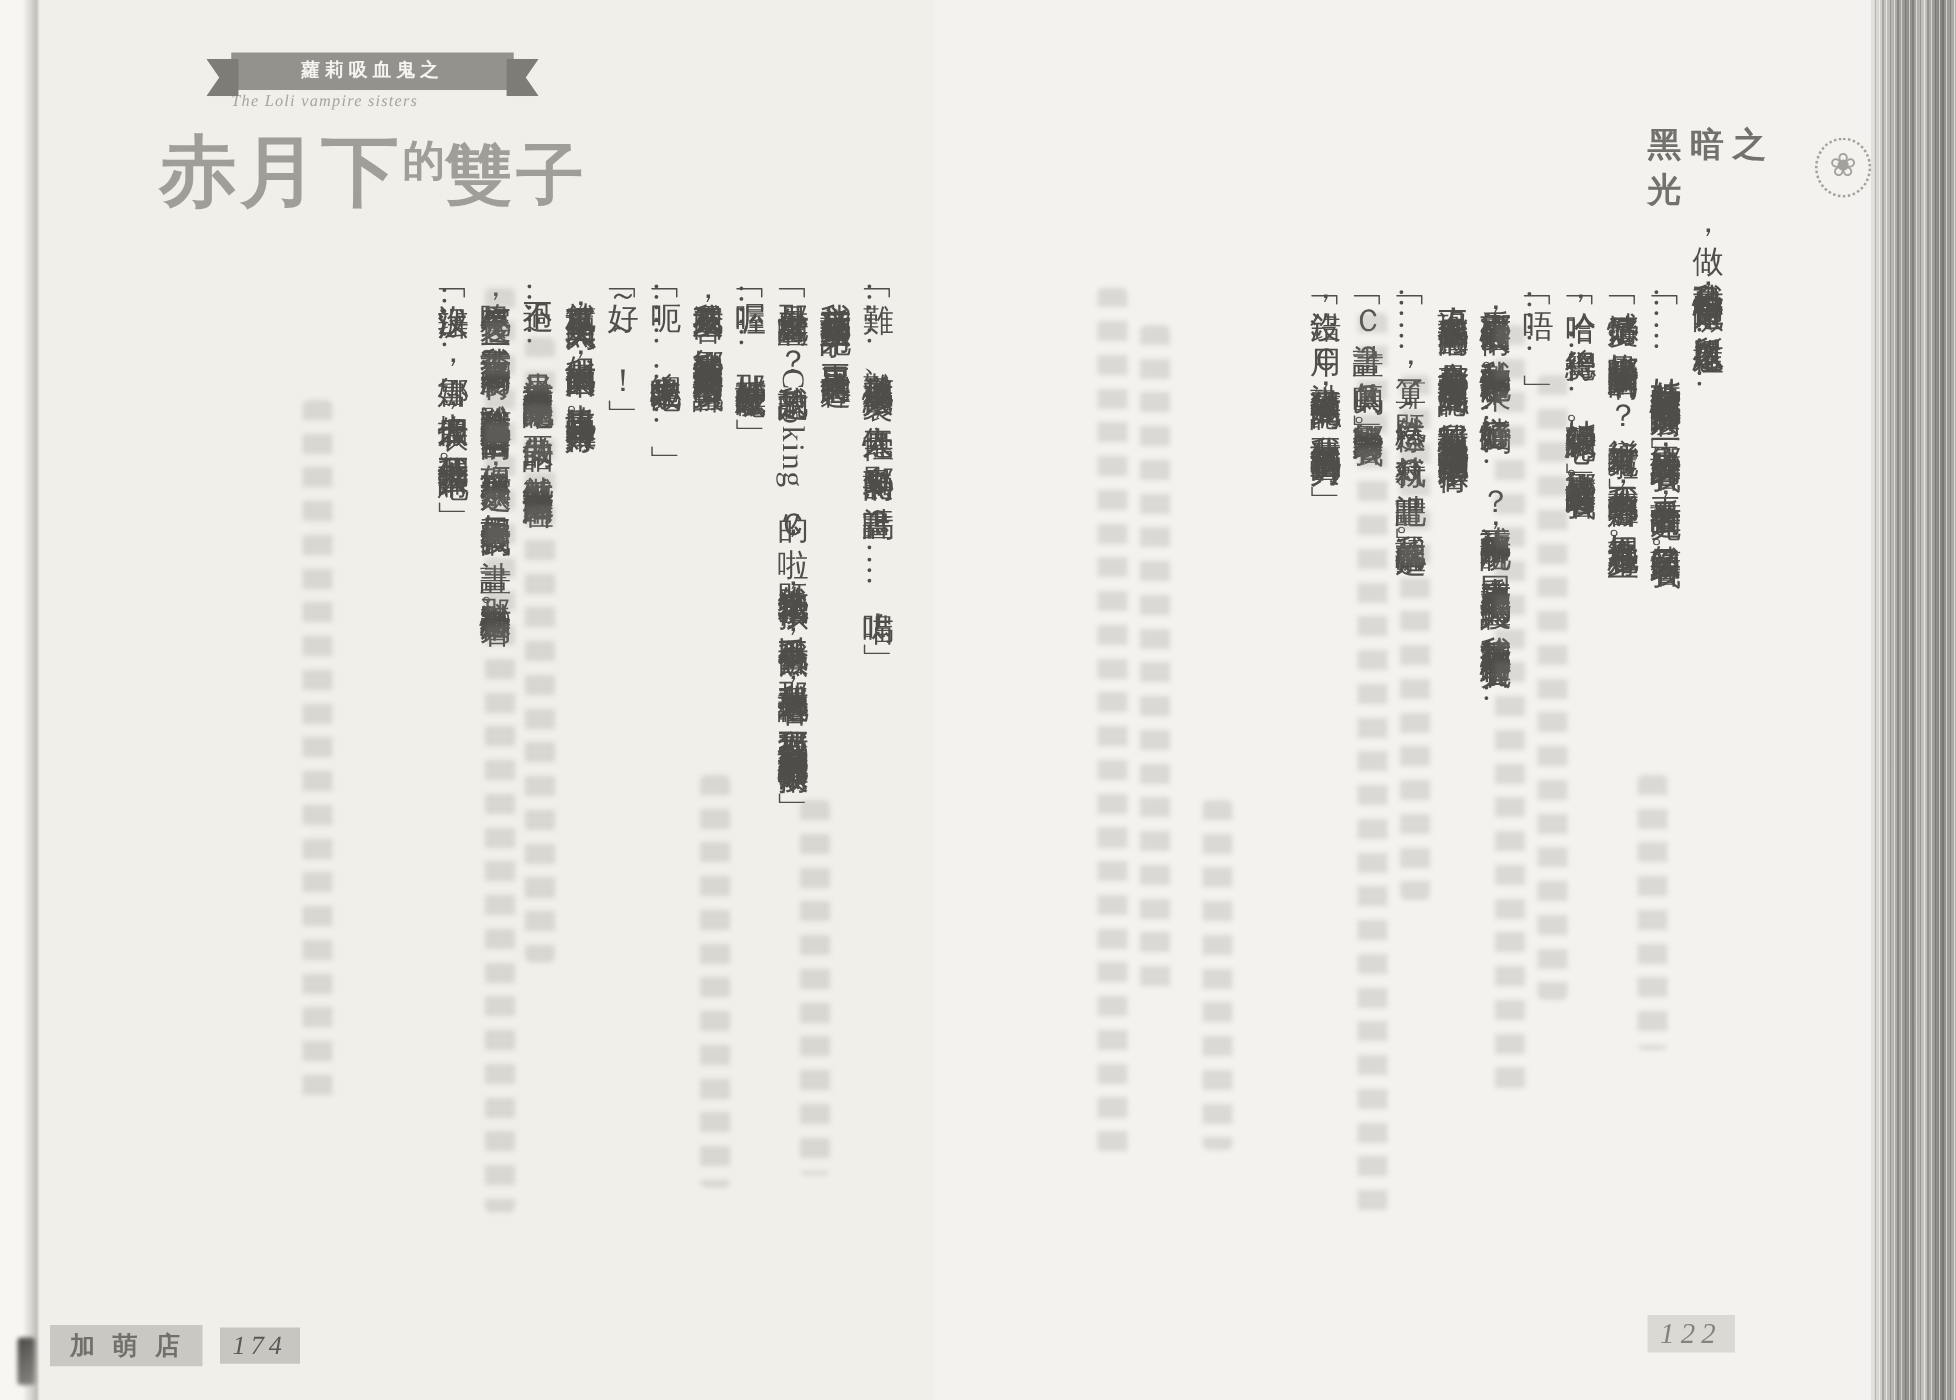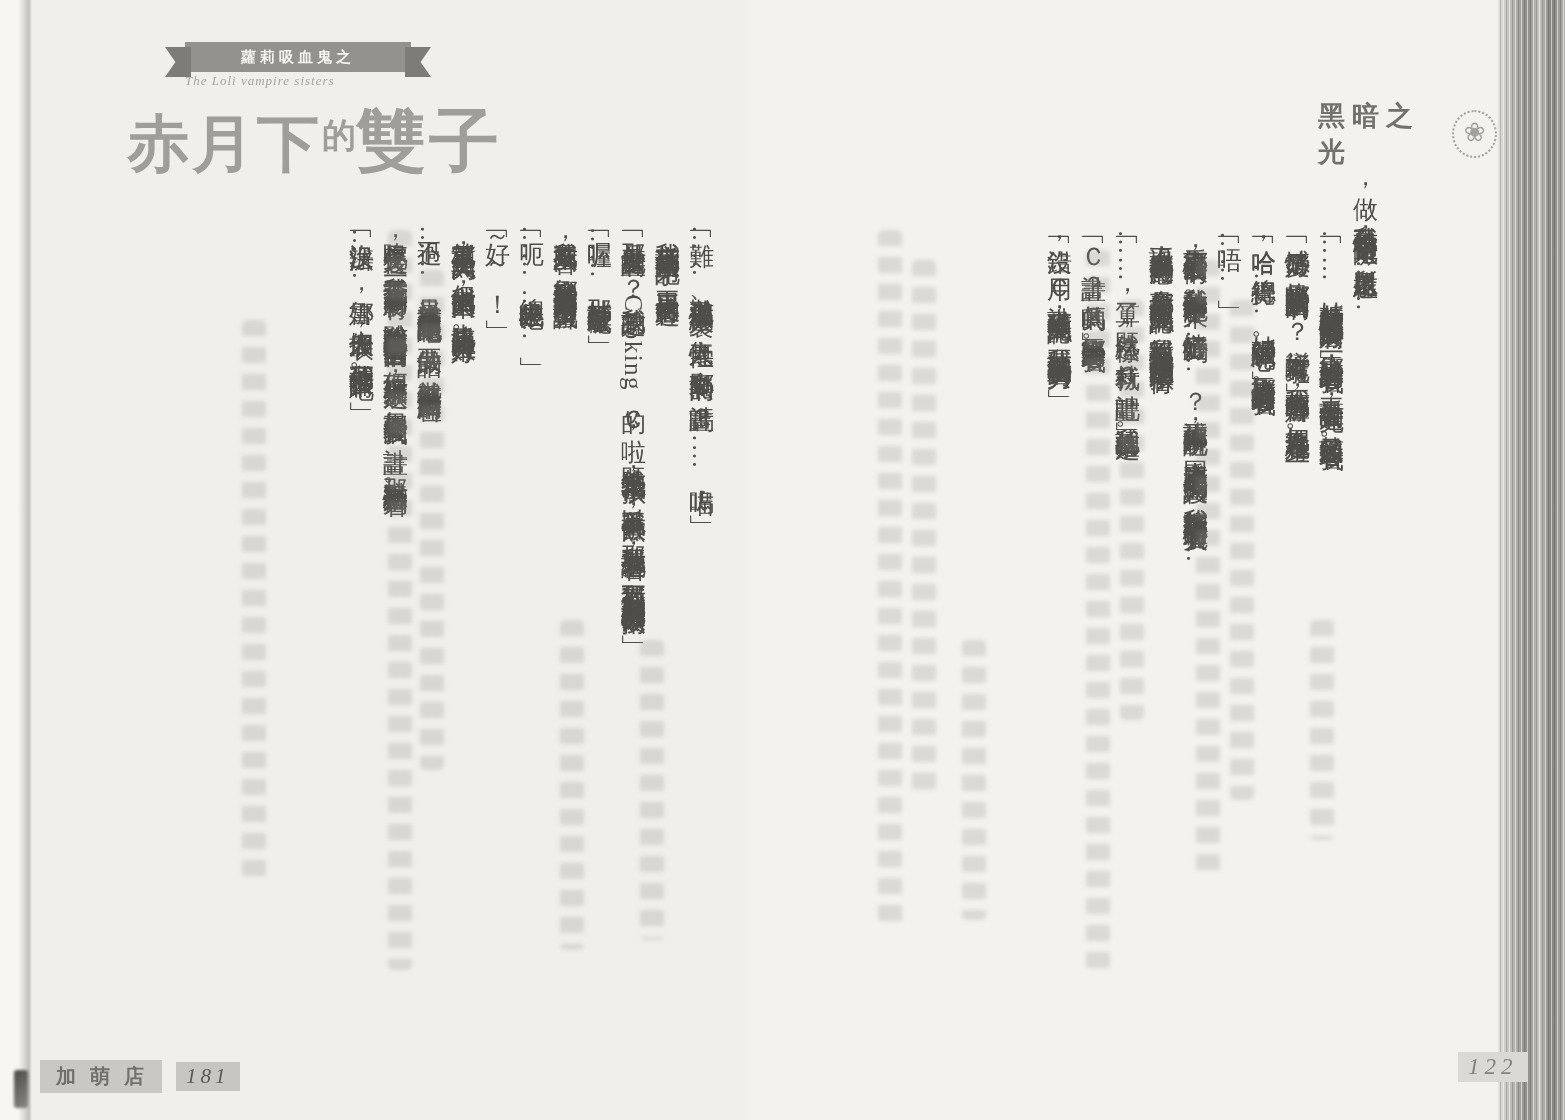--- a/index.html
+++ b/index.html
@@ -36,36 +36,36 @@
   .ribbon{position:relative;margin-left:58px;width:226px;height:30px;background:#94928d;
     color:#f4f3ef;text-align:center;font-size:15px;font-weight:bold;letter-spacing:4px;line-height:30px;
     font-family:"Liberation Sans","DejaVu Sans",sans-serif;}
   .ribbon:before,.ribbon:after{content:"";position:absolute;top:5px;width:26px;height:30px;background:#7e7c77;}
   .ribbon:before{left:-20px;clip-path:polygon(0 0,100% 0,100% 100%,0 100%,40% 50%);}
   .ribbon:after{right:-20px;clip-path:polygon(0 0,100% 0,60% 50%,100% 100%,0 100%);}
   .ribbon-sub{margin-left:58px;width:226px;color:#a6a49f;font-size:13px;
     letter-spacing:1px;font-style:italic;margin-top:1px;}
   .logo-title{margin-top:6px;color:#a09e99;font-weight:bold;font-size:62px;letter-spacing:3px;white-space:nowrap;}
   .logo-title .de{font-size:34px;vertical-align:18px;letter-spacing:0;}
-  .logo-title .big{font-size:70px;}
+  .logo-title .big{font-size:54px;}
 
   
   .section-head{position:absolute;left:1318px;top:98px;display:flex;align-items:center;}
   .section-title{color:#73716c;font-size:27px;letter-spacing:7px;font-weight:bold;
     font-family:"Liberation Sans","DejaVu Sans",sans-serif;}
   .stamp{width:44px;height:44px;margin-left:8px;border:2px dotted #a3a19c;border-radius:50%;
     color:#a3a19c;font-size:26px;line-height:42px;text-align:center;}
 
   
   .footer-left{position:absolute;left:40px;top:1060px;display:flex;align-items:center;}
   .shop-stamp{background:#c9c8c3;color:#72706b;font-size:20px;letter-spacing:14px;
     padding:3px 4px 3px 16px;font-family:"Liberation Sans","DejaVu Sans",sans-serif;font-weight:bold;}
   .pageno{background:#c7c6c1;color:#5b5955;font-size:21px;font-style:italic;letter-spacing:4px;
     padding:2px 10px;margin-left:14px;}
-  .footer-right{position:absolute;left:1458px;top:1052px;background:#dad9d4;
+  .footer-right{position:absolute;left:1318px;top:1052px;background:#dad9d4;
     color:#84827d;font-size:23px;font-style:italic;letter-spacing:5px;padding:2px 10px;}
 
   
   .bleed{position:absolute;width:24px;border-radius:5px;opacity:.5;filter:blur(2.3px);
     background:repeating-linear-gradient(180deg,rgba(140,138,132,.48) 0 16px,rgba(140,138,132,0) 16px 27px);}
 </style>
 </head>
 <body>
 
 <div class="scan">
@@ -131,17 +131,17 @@
     <div class="bleed" style="left:214px;top:640px;height:280px"></div>
     <div class="bleed" style="left:338px;top:250px;height:720px"></div>
     <div class="bleed" style="left:372px;top:300px;height:420px"></div>
     <div class="bleed" style="left:448px;top:260px;height:620px"></div>
     <div class="bleed" style="left:482px;top:300px;height:500px"></div>
     <div class="bleed" style="left:562px;top:620px;height:220px"></div>
   </div>
 
   <div class="footer-left">
     <span class="shop-stamp">加萌店</span>
-    <span class="pageno">181</span>
+    <span class="pageno">174</span>
   </div>
   <div class="footer-right">122</div>
 
 </div>
 
 </body></html>

